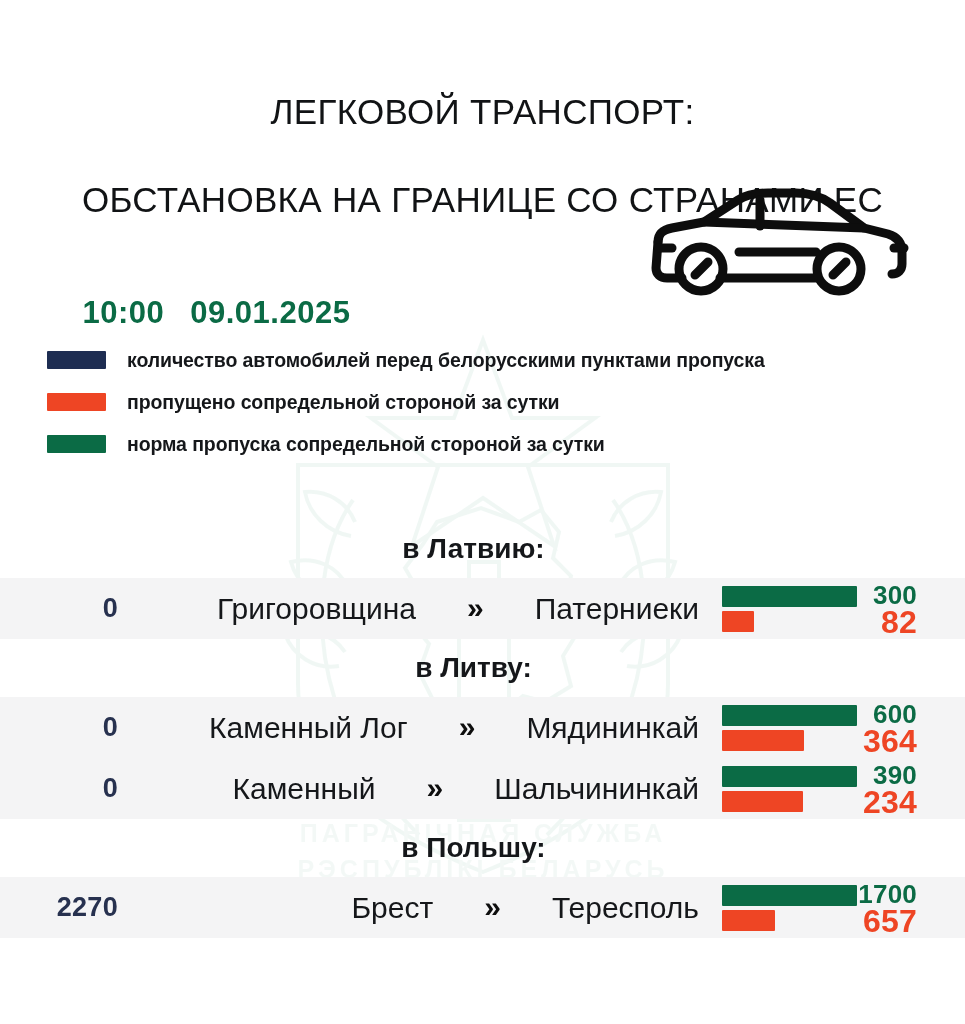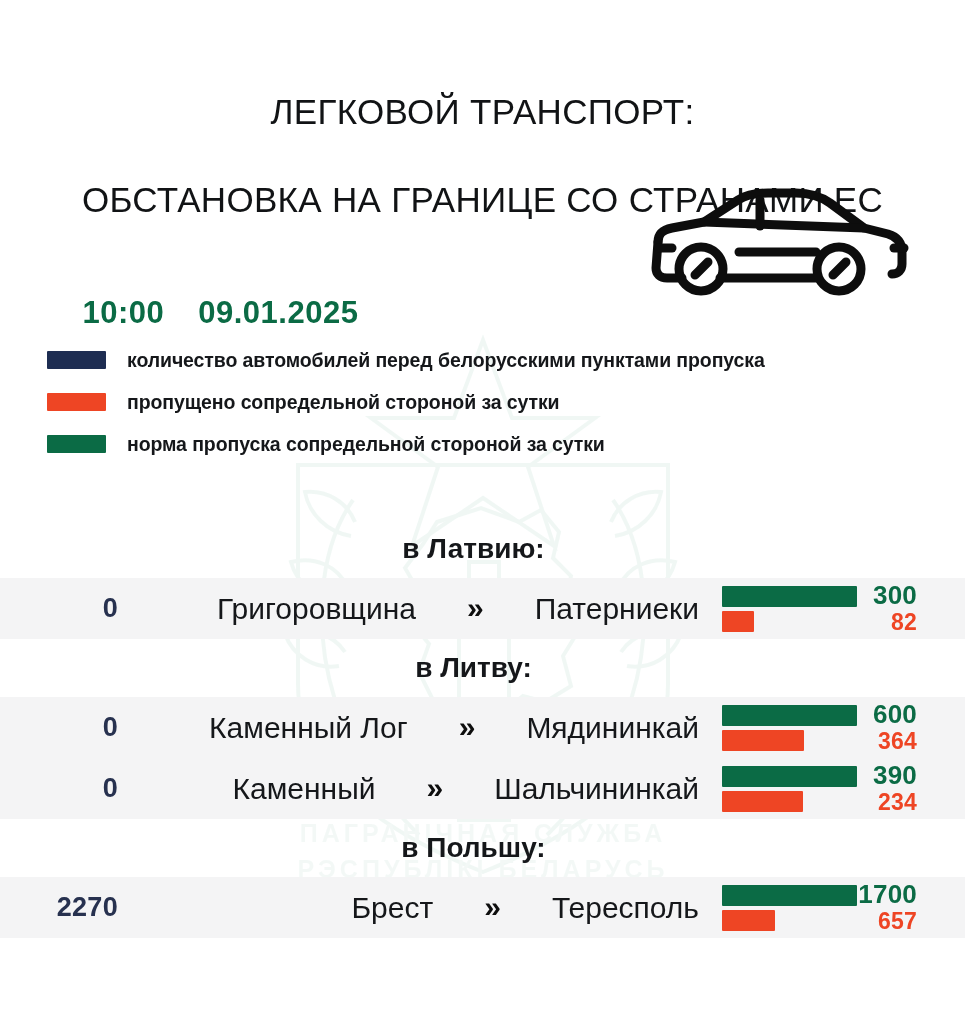--- a/index.html
+++ b/index.html
@@ -52,21 +52,21 @@
   
   .datetime{
     position:absolute;left:46px;top:259px;
     color:#0b6b45;
     font-weight:bold;
     font-size:31px;
     letter-spacing:.5px;
     z-index:3;
     white-space:pre;
   }
-  .datetime .time{margin-right:34px;}
+  .datetime .time{margin-right:26px;}
 
   
   .legend{
     position:absolute;left:47px;top:344px;
     z-index:3;
   }
   .legend-row{
     display:flex;align-items:center;
     height:32px;margin-bottom:10px;
   }
@@ -159,21 +159,21 @@
     display:flex;
     flex-direction:column;
     justify-content:center;
     gap:0px;
   }
   .val-norm{
     font-size:26px;font-weight:bold;color:#0b6b45;
     line-height:27px;letter-spacing:.2px;
   }
   .val-pass{
-    font-size:23px;font-weight:bold;color:#ee4524;
+    font-size:32px;font-weight:bold;color:#ee4524;
     line-height:27px;letter-spacing:.2px;
   }
 </style>
 </head>
 <body>
 
 <div id="stage">
 
   <div class="watermark">
     <svg viewBox="0 0 520 620" xmlns="http://www.w3.org/2000/svg">

